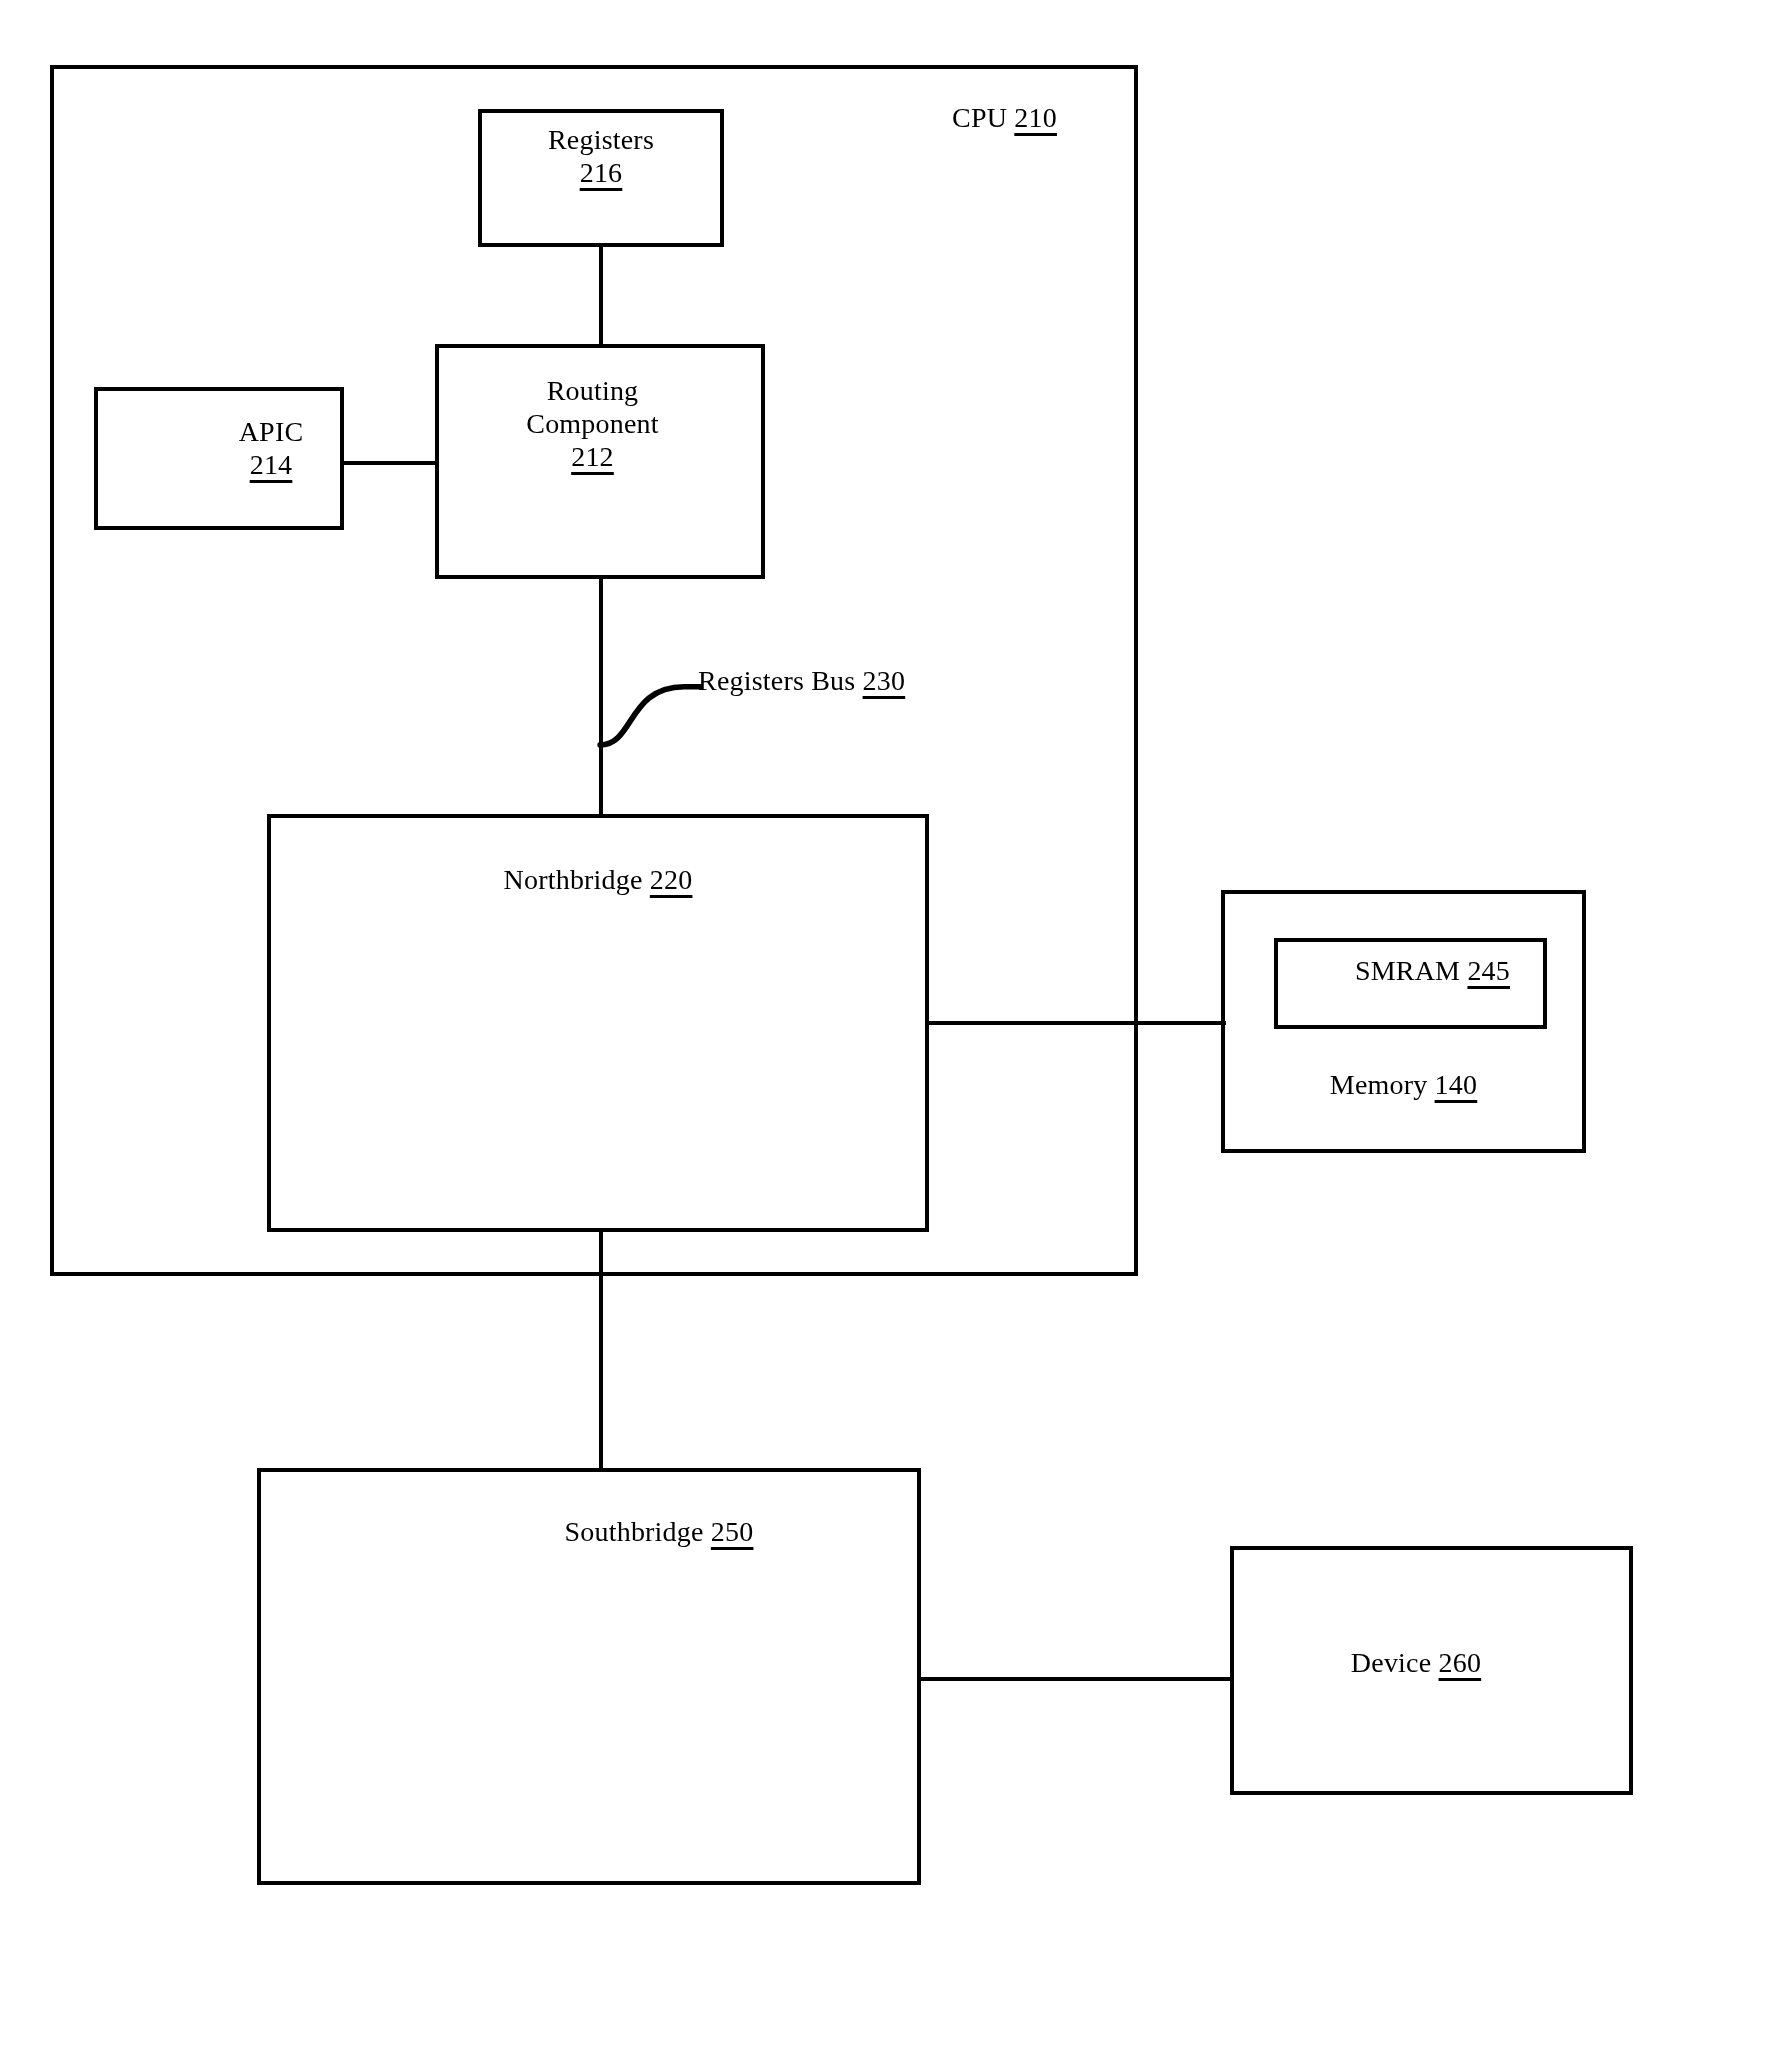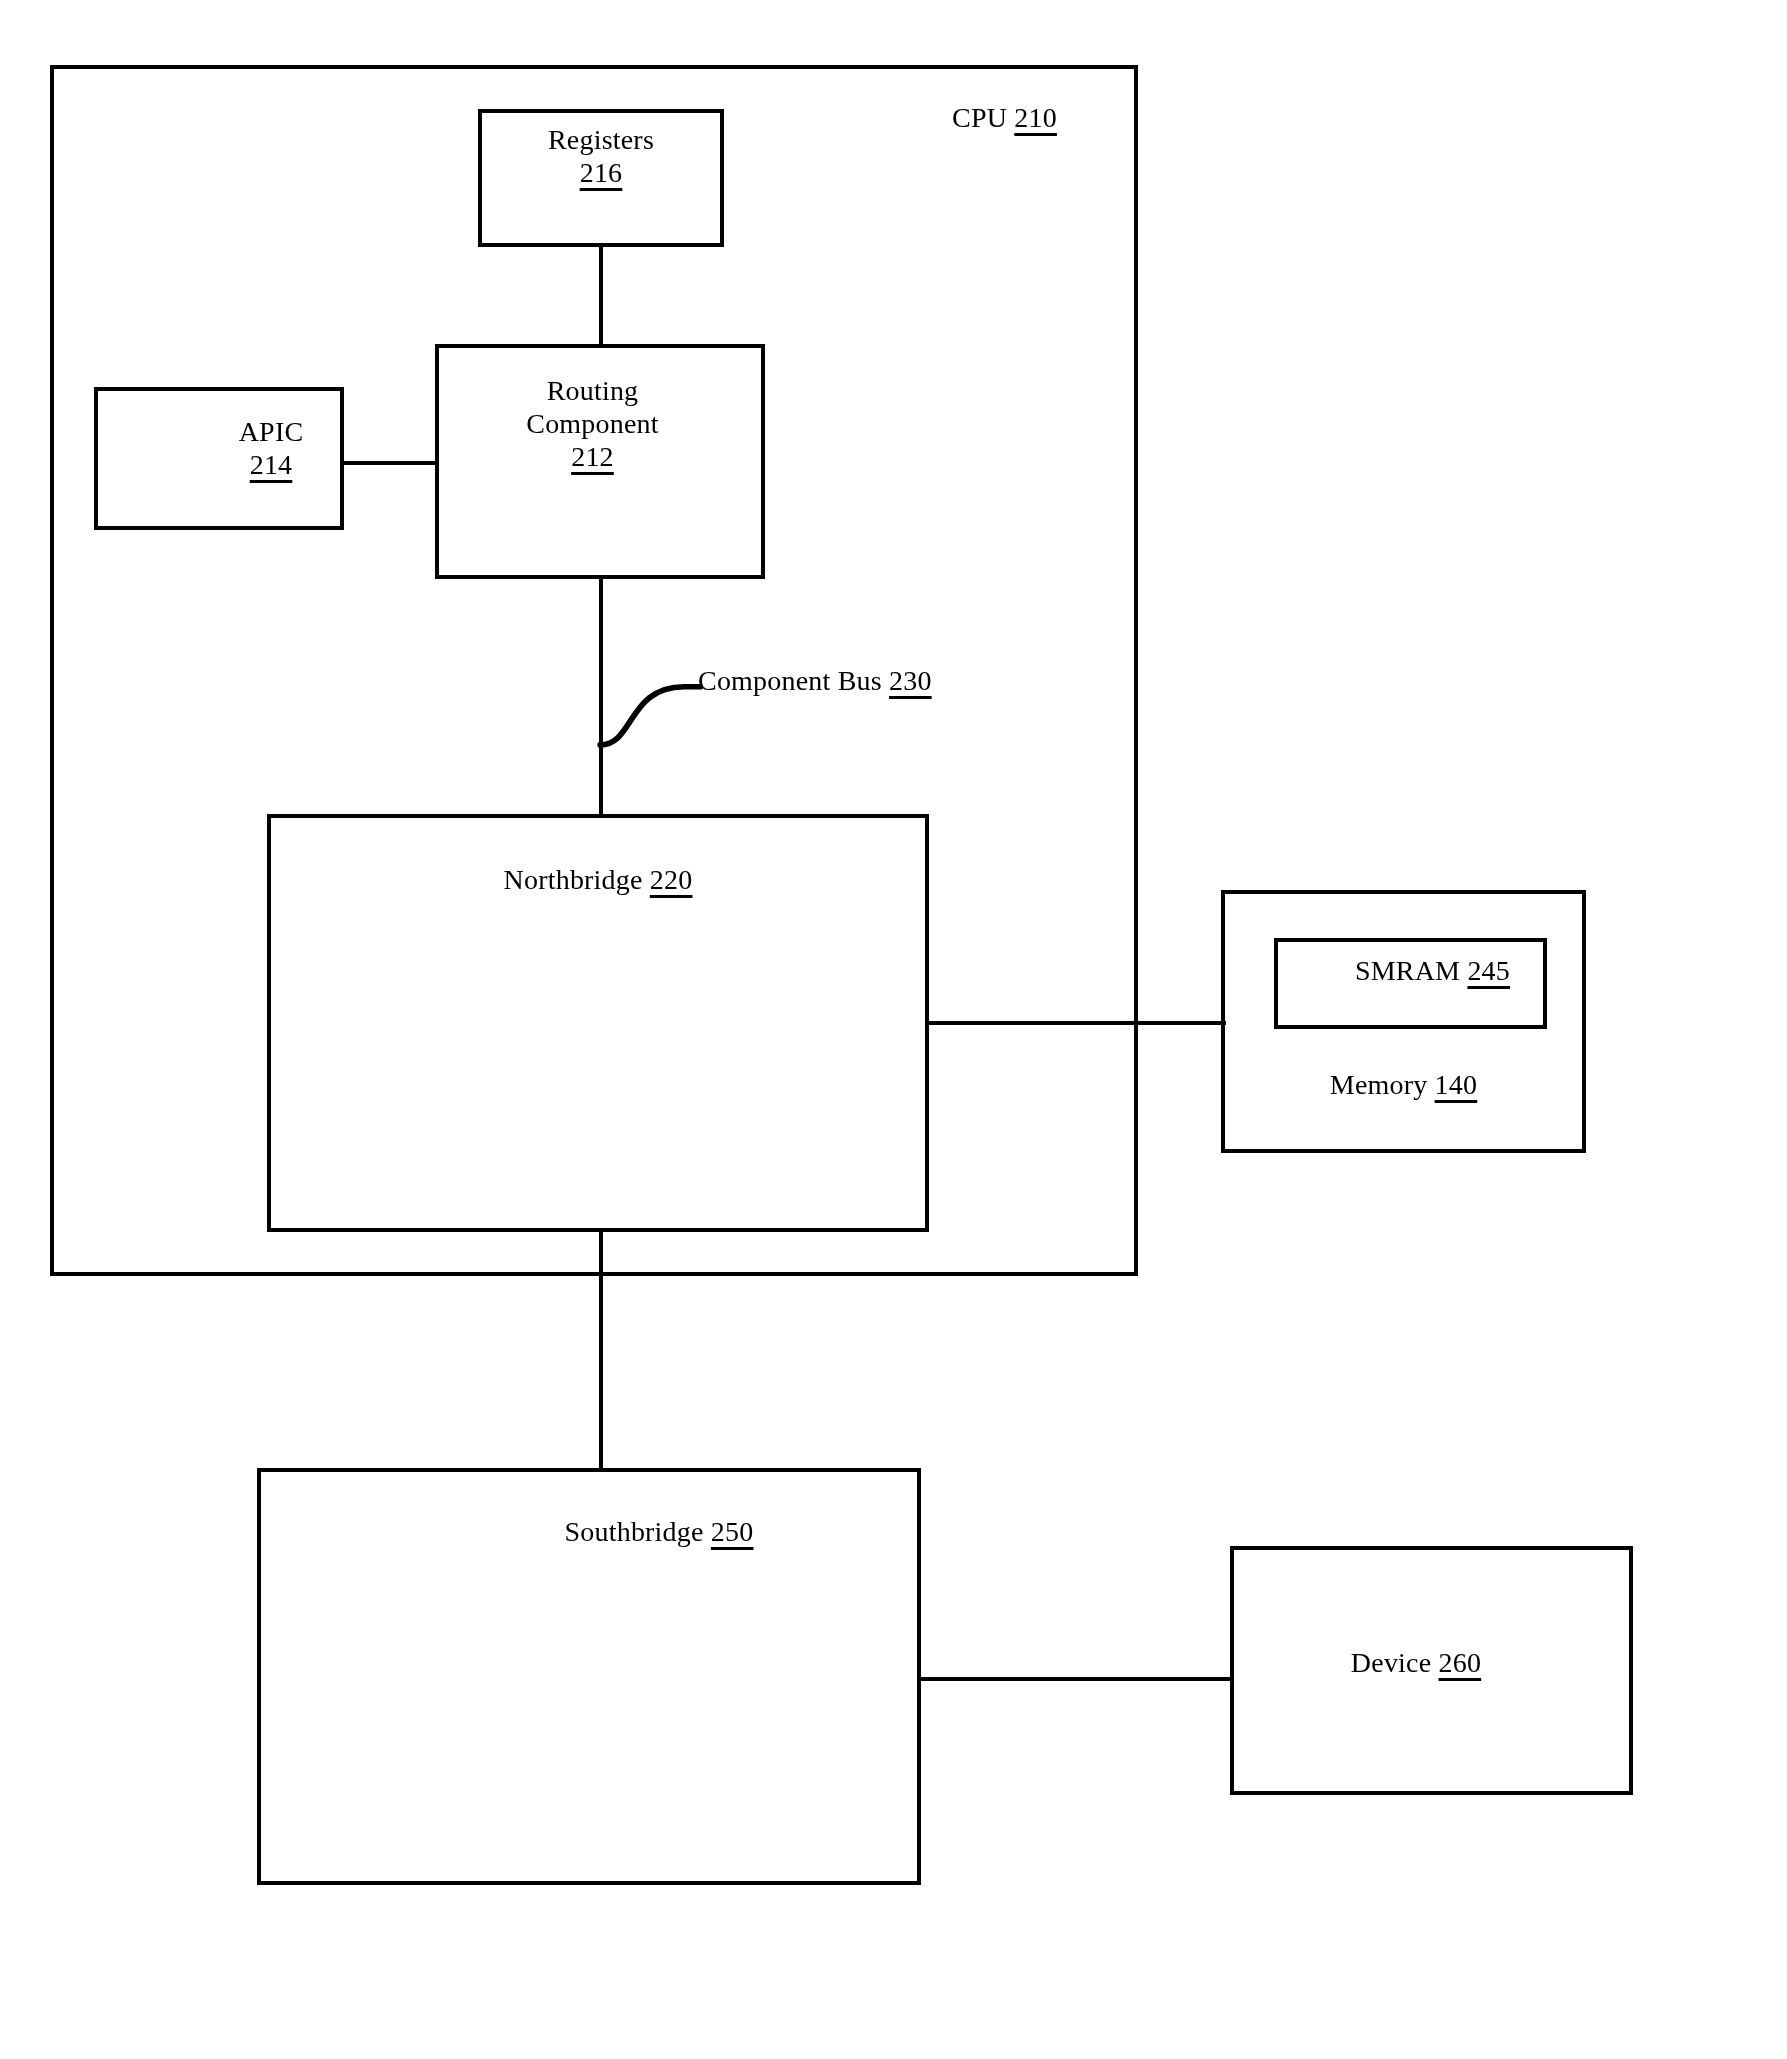--- a/index.html
+++ b/index.html
@@ -85,21 +85,21 @@
   <div class="lbl" style="left:94px; top:415px; width:260px;margin-left:47px;"><span>APIC
 </span><span class="num">214</span></div>
 
   <div class="line-h" style="left:344px; top:461px; width:91px;"></div>
 
   <div class="line-v" style="left:599px; top:579px; height:235px;"></div>
 
   <svg class="leader" style="left:595px; top:648px; width:146px; height:105px;" viewBox="0 0 180 130">
     <path d="M 6 120 C 48 120, 40 48, 110 48 L 130 48" fill="none" stroke="#000000" stroke-width="7" stroke-linecap="round"></path>
   </svg>
-  <div class="lbl" style="left:698px; top:664px; width:502px; text-align:left;"><span>Component Bus </span><span class="num">230</span></div>
+  <div class="lbl" style="left:698px; top:664px; width:502px; text-align:left;"><span>Registers Bus </span><span class="num">230</span></div>
 
   <div class="box" style="left:267px; top:814px; width:662px; height:418px;"></div>
   <div class="lbl" style="left:267px; top:863px; width:662px;"><span>Northbridge </span><span class="num">220</span></div>
 
   <div class="line-h" style="left:929px; top:1021px; width:297px;"></div>
 
   <div class="box" style="left:1221px; top:890px; width:365px; height:263px;"></div>
   <div class="box-inner" style="left:1274px; top:938px; width:273px; height:91px;"></div>
   <div class="lbl" style="left:1274px; top:954px; width:273px;padding-left:22px;"><span>SMRAM </span><span class="num">245</span></div>
   <div class="lbl" style="left:1221px; top:1068px; width:365px;"><span>Memory </span><span class="num">140</span></div>

